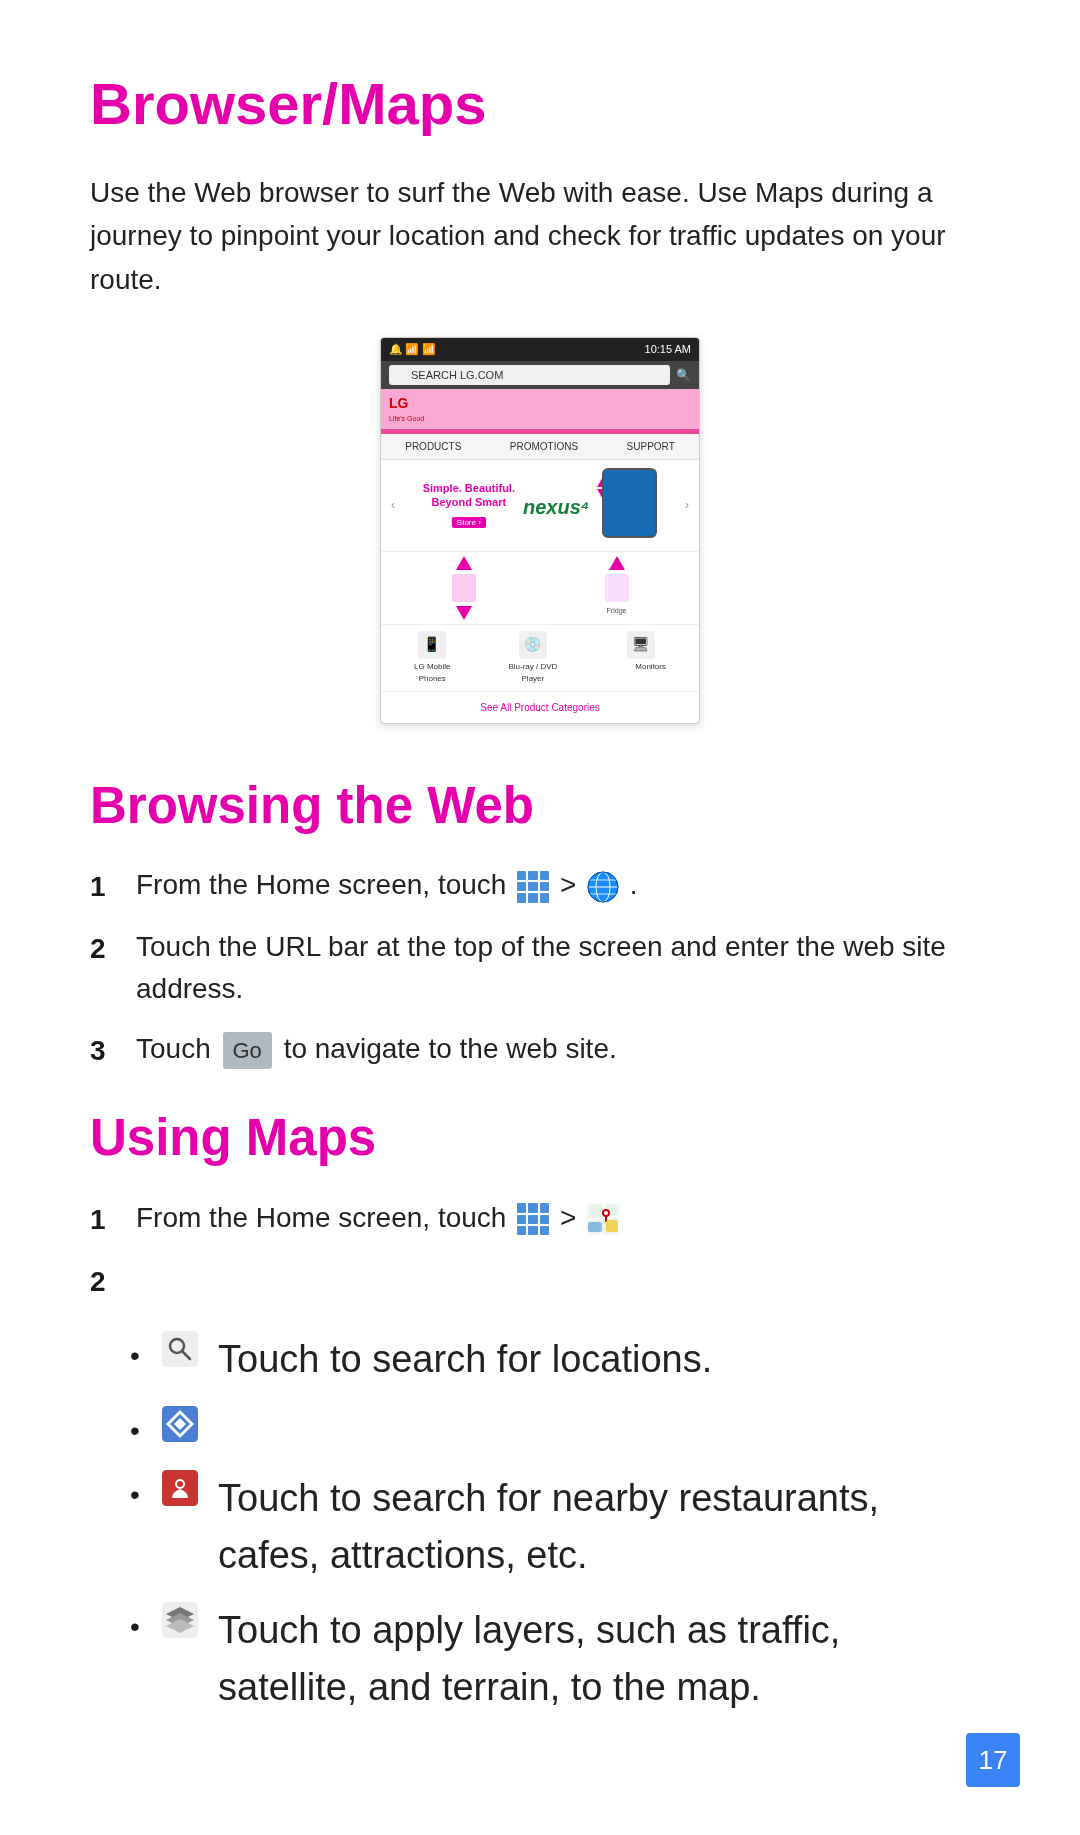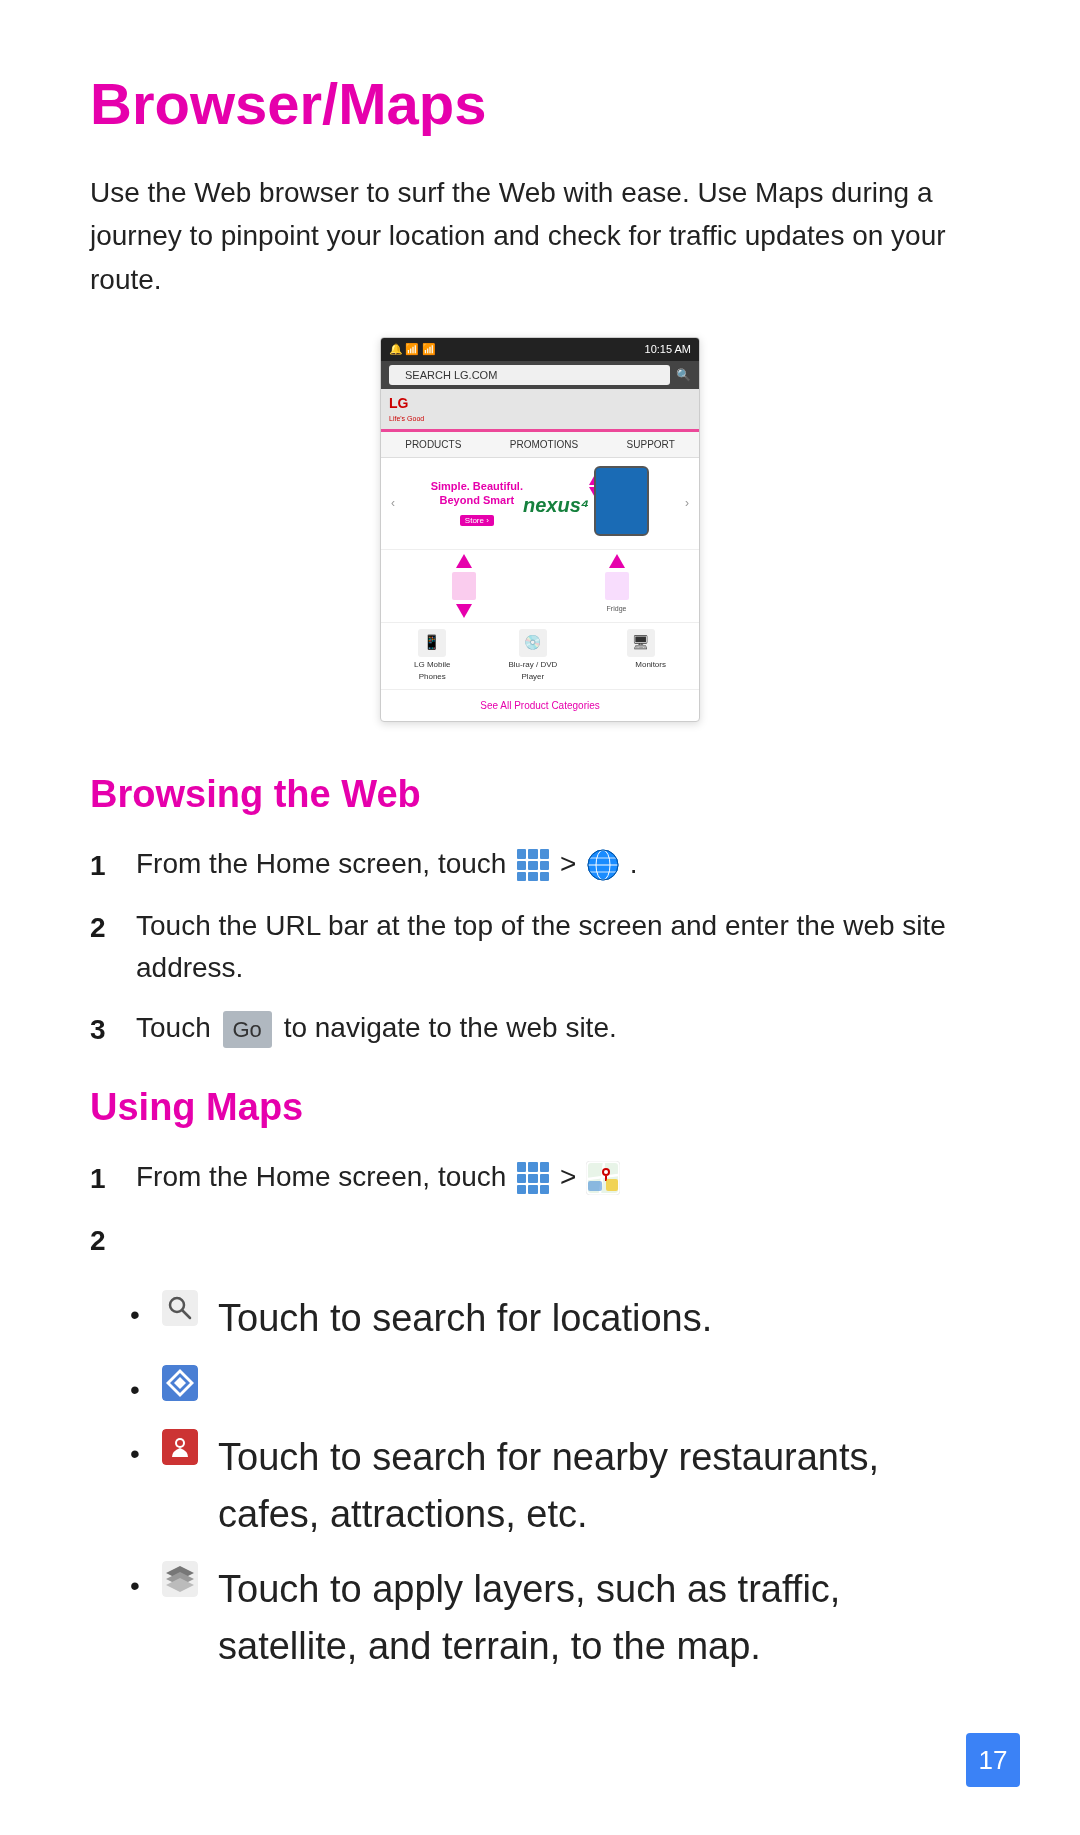--- a/index.html
+++ b/index.html
@@ -65,21 +65,21 @@
       padding: 4px 8px;
       display: flex;
       align-items: center;
       gap: 6px;
     }
 
     .phone-url-input {
       background: #f0f0f0;
       border-radius: 3px;
       flex: 1;
-      padding: 2px 16px;
+      padding: 2px 22px;
       font-size: 11px;
       color: #333;
     }
 
     .phone-nav-bar {
       display: flex;
       justify-content: space-around;
       background: #f5f5f5;
       border-bottom: 1px solid #ddd;
       padding: 5px 0;
@@ -150,21 +150,21 @@
     .phone-see-all {
       text-align: center;
       padding: 8px;
       font-size: 10px;
       color: #e600ac;
       border-top: 1px solid #eee;
     }
 
     .section-heading {
       color: #e600ac;
-      font-size: 38px;
+      font-size: 51px;
       font-weight: bold;
       margin-bottom: 20px;
       margin-top: 10px;
     }
 
     .steps-list {
       list-style: none;
       margin-bottom: 28px;
     }
 
@@ -307,26 +307,26 @@
     .arrow-down-small {
       width: 0;
       height: 0;
       border-left: 8px solid transparent;
       border-right: 8px solid transparent;
       border-top: 14px solid #e600ac;
     }
 
     
     .phone-header-bar {
-      background: #e5e5e5;
+      background: #f9a8d4;
       display: flex;
       align-items: center;
       justify-content: space-between;
       padding: 4px 8px;
-      border-bottom: 3px solid #ec4899;
+      border-bottom: 5px solid #ec4899;
     }
     .lg-logo-text {
       color: #cc0000;
       font-weight: bold;
       font-size: 14px;
     }
     .lg-logo-sub {
       color: #cc0000;
       font-size: 7px;
     }
@@ -360,21 +360,21 @@
 
     <div class="phone-nav-bar">
       <span class="phone-nav-item">PRODUCTS</span>
       <span class="phone-nav-item">PROMOTIONS</span>
       <span class="phone-nav-item">SUPPORT</span>
     </div>
 
     <div class="phone-hero">
       <div style="display:flex;align-items:center;justify-content:space-between;padding:0 6px;">
         <span style="color:#999;font-size:12px;">‹</span>
-        <div style="flex:1;display:flex;align-items:center;justify-content:center;">
+        <div style="flex:1;display:flex;align-items:center;justify-content:center;gap:8px;">
           <div>
             <div class="phone-hero-text">Simple. Beautiful.</div>
             <div class="phone-hero-text">Beyond Smart</div>
             <div style="font-size:8px;margin-top:8px;">
               <span style="background:#e600ac;color:#fff;padding:1px 5px;border-radius:2px;font-size:8px;">Store ›</span>
             </div>
           </div>
           <div>
             <span style="font-size:20px;color:#15803d;font-style:italic;font-weight:bold;">nexus⁴</span>
           </div>

